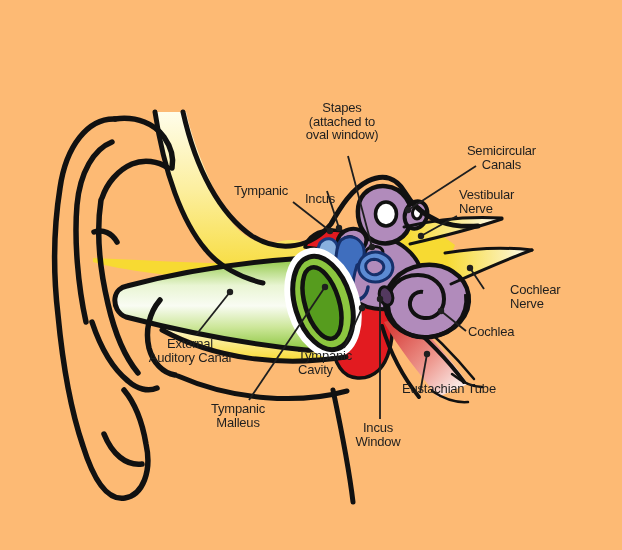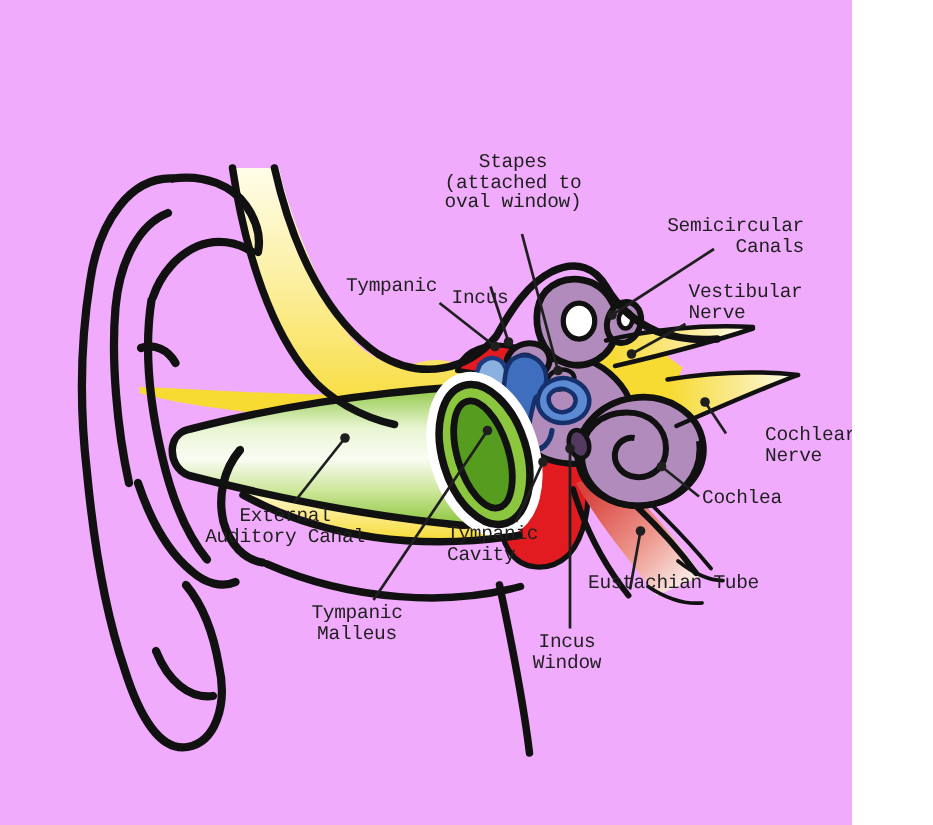--- a/index.html
+++ b/index.html
@@ -1,22 +1,22 @@
 <!DOCTYPE html>
 <html><head>
 <meta charset="utf-8">
 <style>
   html,body{margin:0;padding:0;background:#fff;}
-  #stage{position:relative;width:568px;height:550px;background:#f0abfc;overflow:hidden;
-         font-family:Liberation Mono, monospace;}
+  #stage{position:relative;width:622px;height:550px;background:#fdba74;overflow:hidden;
+         font-family:Liberation Sans, sans-serif;}
   #art{position:absolute;left:0;top:0;}
   .lbl{position:absolute;font-size:13px;line-height:13.5px;color:#1f1f1f;
        white-space:nowrap;letter-spacing:-0.2px;}
   .lbl.c{transform:translateX(-50%);text-align:center;}
-  .lbl.r{transform:translateX(-100%);text-align:right;}
+  .lbl.r{transform:translateX(-100%);text-align:center;}
   .lbl div{pointer-events:none;}
 </style>
 </head>
 <body>
 
 <div id="stage">
 
 <svg id="art" width="622" height="550" viewBox="0 0 622 550">
   <defs>
     <linearGradient id="boneGrad" x1="0" y1="0" x2="0" y2="1">

